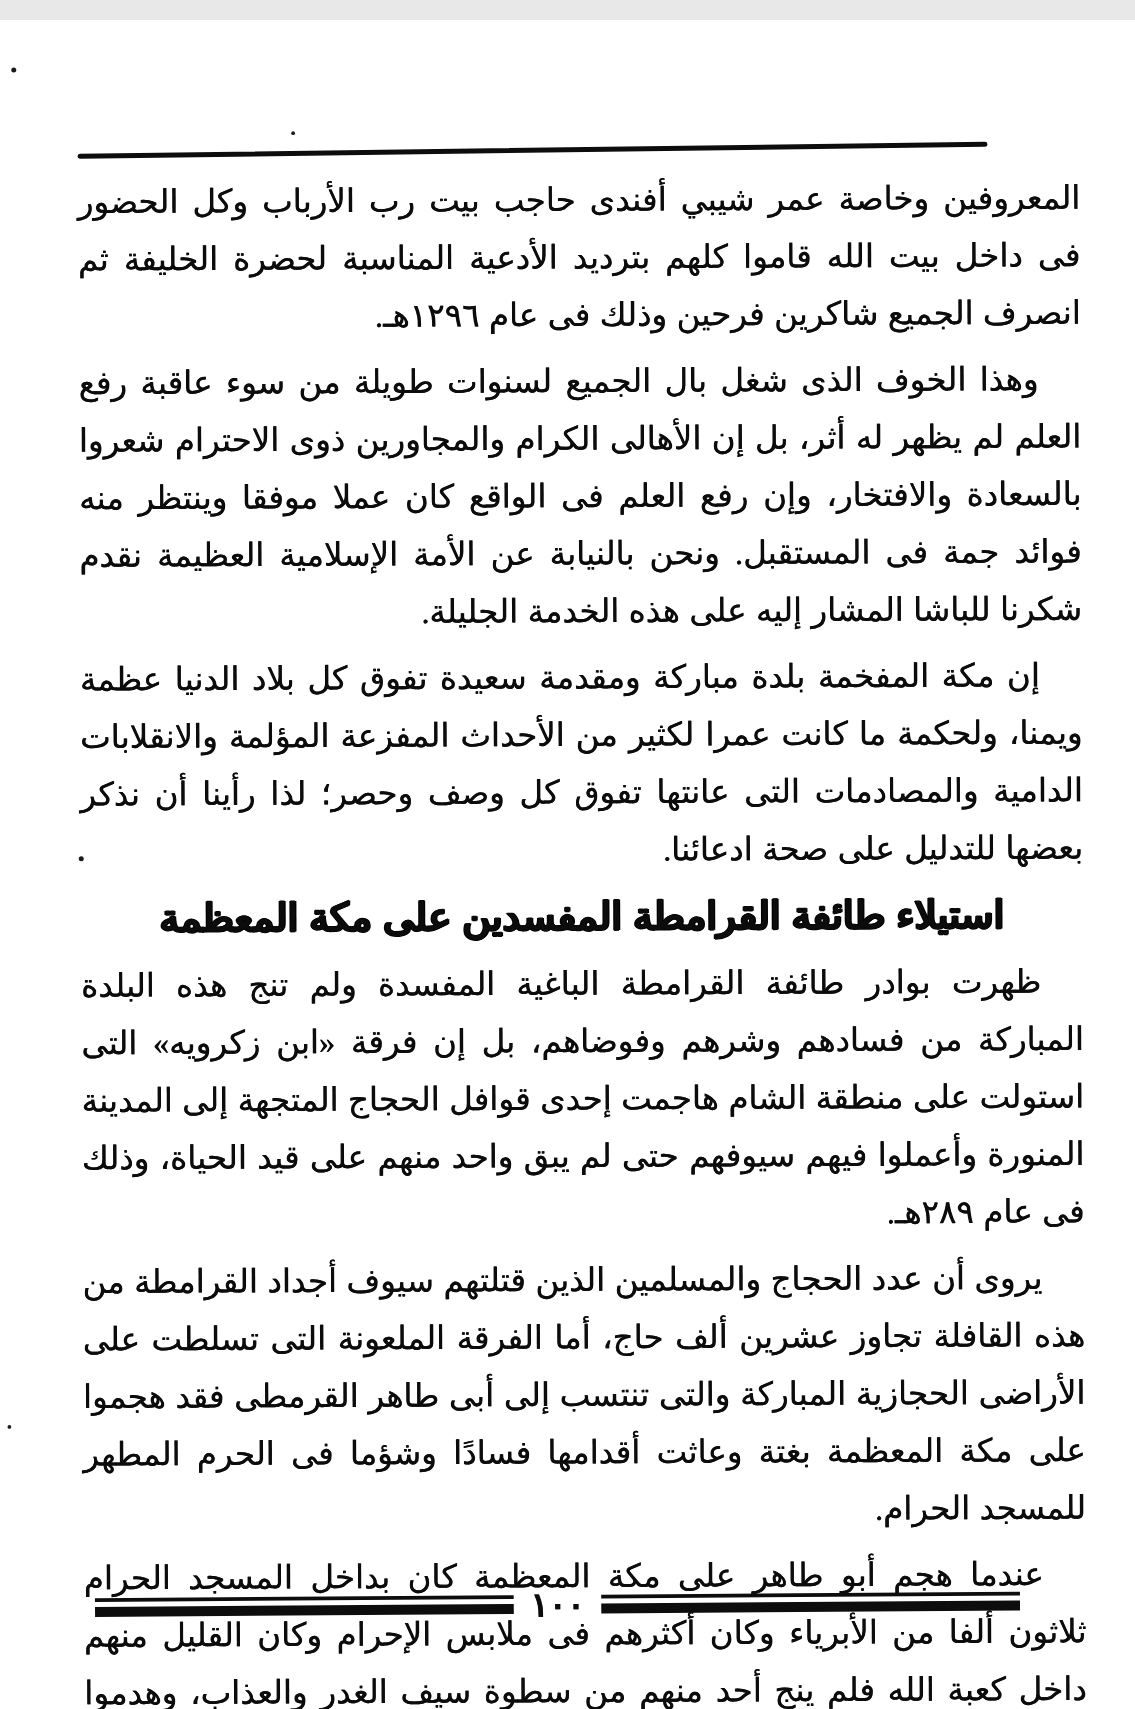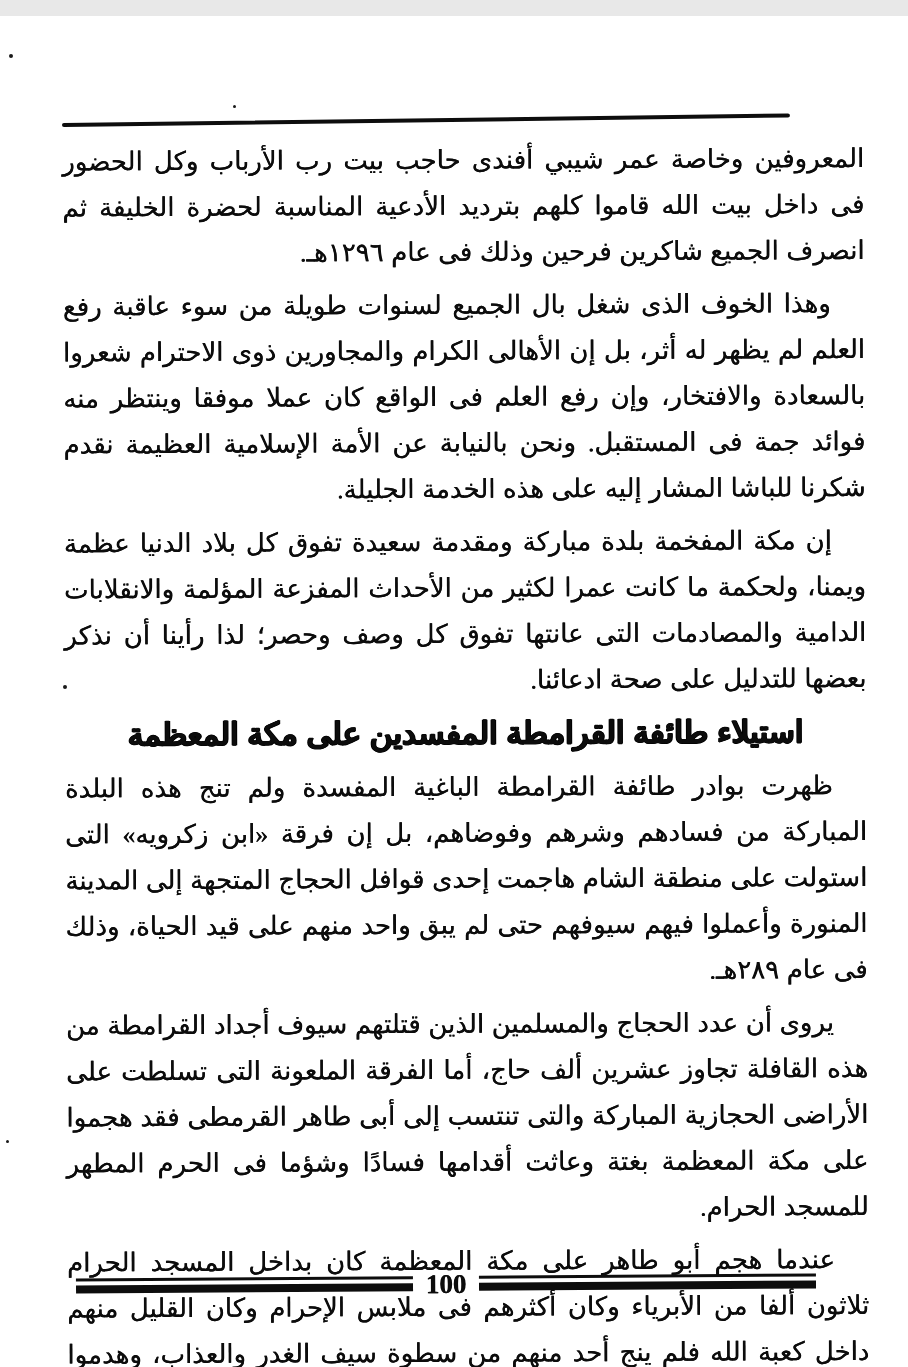--- a/index.html
+++ b/index.html
@@ -99,21 +99,21 @@
     <p class="para">ظهرت بوادر طائفة القرامطة الباغية المفسدة ولم تنج هذه البلدة المباركة من فسادهم وشرهم وفوضاهم، بل إن فرقة «ابن زكرويه» التى استولت على منطقة الشام هاجمت إحدى قوافل الحجاج المتجهة إلى المدينة المنورة وأعملوا فيهم سيوفهم حتى لم يبق واحد منهم على قيد الحياة، وذلك فى عام ٢٨٩هـ.</p>
     <p class="para">يروى أن عدد الحجاج والمسلمين الذين قتلتهم سيوف أجداد القرامطة من هذه القافلة تجاوز عشرين ألف حاج، أما الفرقة الملعونة التى تسلطت على الأراضى الحجازية المباركة والتى تنتسب إلى أبى طاهر القرمطى فقد هجموا على مكة المعظمة بغتة وعاثت أقدامها فسادًا وشؤما فى الحرم المطهر للمسجد الحرام.</p>
     <p class="para">عندما هجم أبو طاهر على مكة المعظمة كان بداخل المسجد الحرام ثلاثون ألفا من الأبرياء وكان أكثرهم فى ملابس الإحرام وكان القليل منهم داخل كعبة الله فلم ينج أحد منهم من سطوة سيف الغدر والعذاب، وهدموا كثيرا من المبانى</p>
   </div>
 
   <div class="footer">
     <div class="rule-group">
       <div class="rule-thin"></div>
       <div class="rule-thick"></div>
     </div>
-    <div class="page-number">100</div>
+    <div class="page-number">١٠٠</div>
     <div class="rule-group">
       <div class="rule-thin"></div>
       <div class="rule-thick"></div>
     </div>
   </div>
 
   <div class="speck s1"></div>
   <div class="speck s2"></div>
   <div class="speck s3"></div>
   <div class="speck s4"></div>

